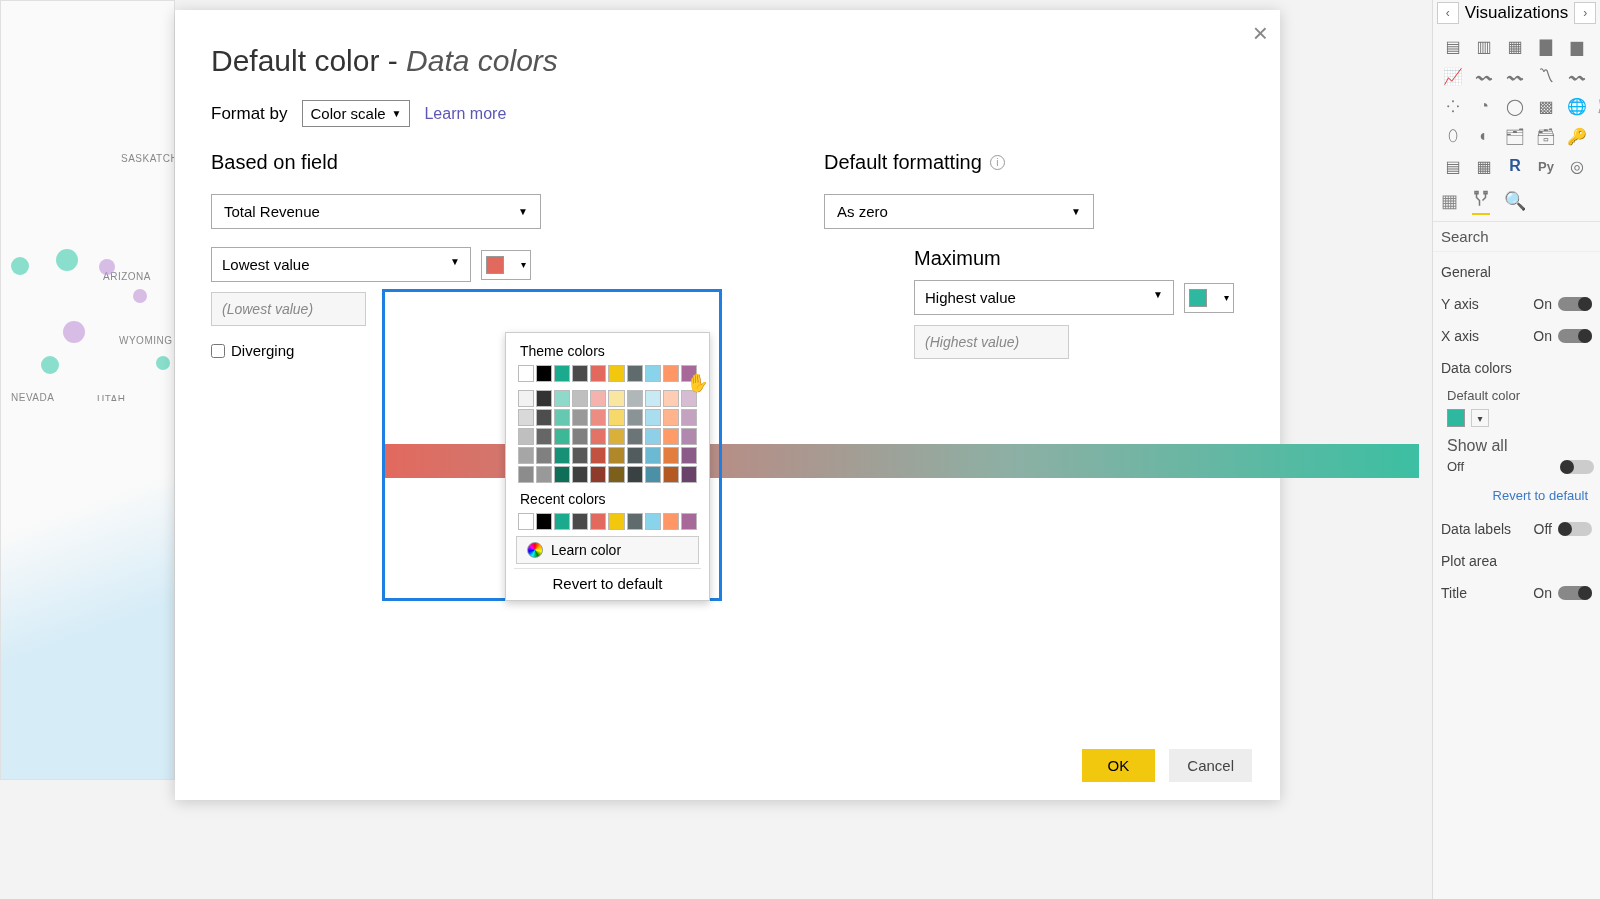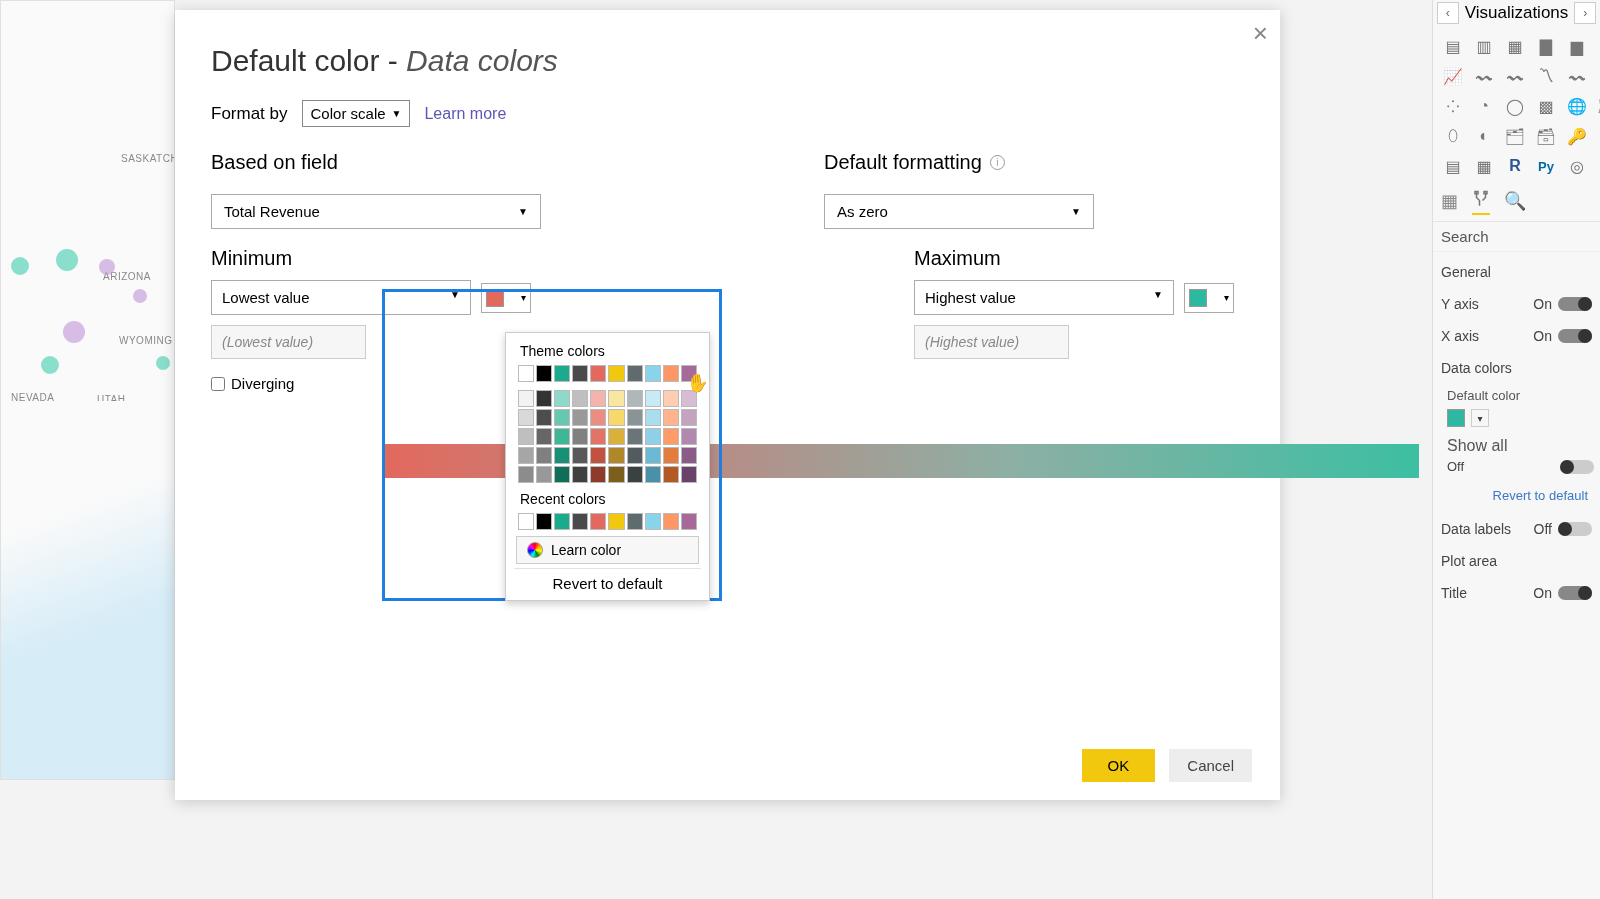--- a/index.html
+++ b/index.html
@@ -147,21 +147,20 @@
       </div>
       <div class="select">
         <span>As zero</span>
         <span class="caret">▼</span>
       </div>
     </div>
   </div>
 
   <div class="minmax">
     <div class="mm-group">
-      <div class="mm-label">Minimum</div>
       <div class="mm-row">
         <div class="select-min">
           <span>Lowest value</span>
           <span class="caret">▼</span>
         </div>
         <div class="swatch-btn">
           <div class="swatch" style="background:#e2695e;"></div>
           <span class="caret">▾</span>
         </div>
       </div>
@@ -326,21 +325,21 @@
       <div class="viz">🗺</div>
       <div class="viz">⬯</div>
       <div class="viz">◐</div>
       <div class="viz">🗂</div>
       <div class="viz">🗃</div>
       <div class="viz">🔑</div>
       <div class="viz">▢</div>
       <div class="viz">▤</div>
       <div class="viz">▦</div>
       <div class="viz" style="color: rgb(43, 87, 151); font-weight: 600;">R</div>
-      <div class="viz" style="color: #0369a1; font-weight: 600; font-size: 13px;">Py</div>
+      <div class="viz" style="color: #737373; font-weight: 600; font-size: 13px;">Py</div>
       <div class="viz">◎</div>
       <div class="viz">⋯</div>
     </div>
   <div class="tool-tabs">
     <span class="tool-tab">▦</span>
     <span class="tool-tab active">
       <svg width="18" height="18" viewBox="0 0 24 24" fill="none" stroke="#777" stroke-width="2">
           <path d="M6 3v7l4 4v7M18 3v7l-4 4"></path>
           <rect x="4" y="2" width="4" height="3"></rect>
           <rect x="16" y="2" width="4" height="3"></rect>

